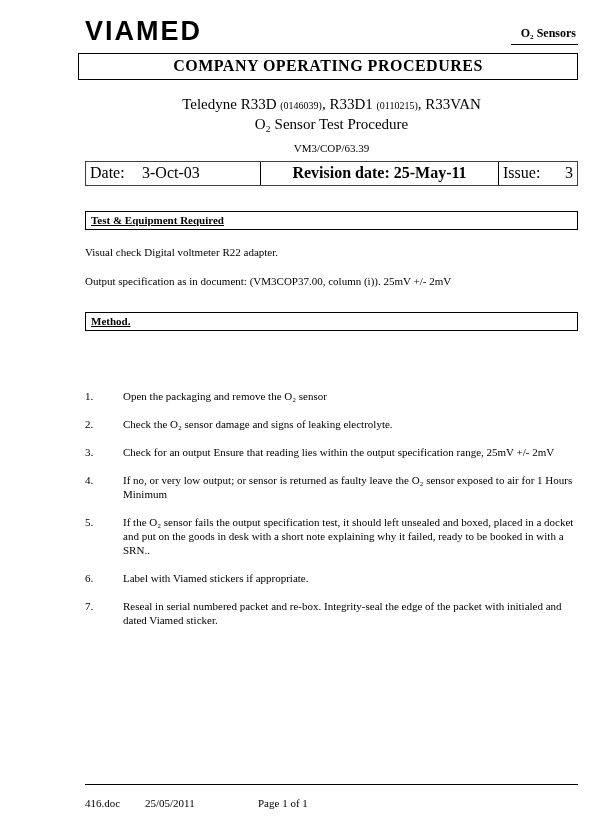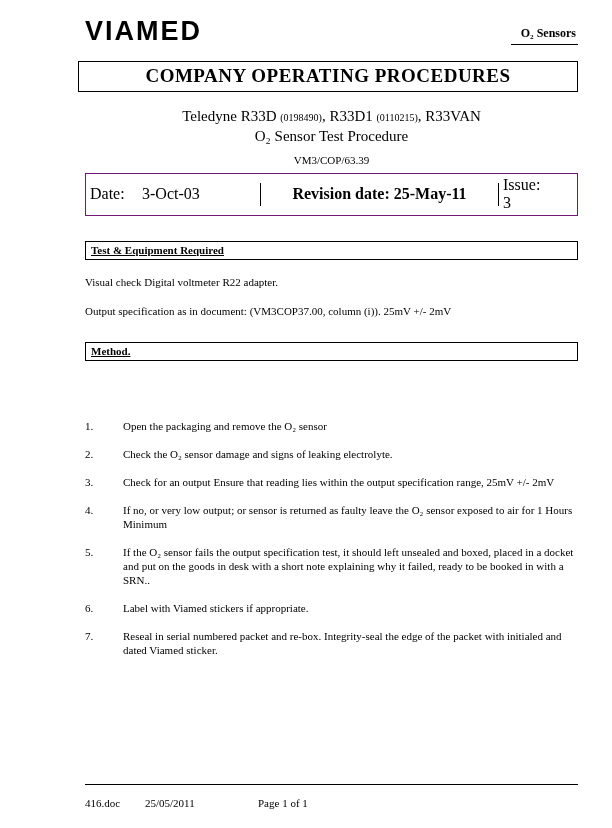--- a/index.html
+++ b/index.html
@@ -38,25 +38,25 @@
   .product-label {
     font-weight: bold;
     font-size: 12px;
     padding: 0 2px 3px 10px;
     border-bottom: 1.5px solid #000;
   }
 
   
   .banner {
     border: 1px solid #000;
-    margin-top: 16px;
+    margin-top: 8px;
     margin-left: -7px;
     text-align: center;
     font-weight: bold;
-    font-size: 19px;
+    font-size: 16px;
     letter-spacing: 0.5px;
     padding: 3px 0 4px 0;
   }
 
   
   .title-block { text-align: center; margin-top: 15px; }
   .doc-title { font-size: 15px; line-height: 18px; }
   .doc-title .small { font-size: 10px; }
   .doc-subtitle { font-size: 15px; line-height: 18px; }
   .doc-ref { font-size: 11px; margin-top: 9px; }
@@ -79,21 +79,20 @@
   .meta-cell-revision {
     flex: 1;
     text-align: center;
     font-weight: bold;
     border-right: 1px solid #000;
   }
   .meta-cell-issue {
     width: 70px;
     display: flex;
     justify-content: space-between;
-    flex-direction: column;
   }
 
   
   .section-box {
     border: 1px solid #000;
     font-weight: bold;
     font-size: 11px;
     padding: 2px 5px 3px 5px;
     text-decoration: underline;
   }
@@ -134,21 +133,21 @@
 
     <div class="header">
       <div class="logo">VIAMED</div>
       <div class="product-label">O₂ Sensors</div>
     </div>
 
     <div class="banner">COMPANY OPERATING PROCEDURES</div>
 
     <div class="title-block">
       <div class="doc-title">
-        <span>Teledyne R33D </span><span class="small">(0198490)</span><span>, R33D1 </span><span class="small">(0110215)</span><span>, R33VAN</span>
+        <span>Teledyne R33D </span><span class="small">(0146039)</span><span>, R33D1 </span><span class="small">(0110215)</span><span>, R33VAN</span>
       </div>
       <div class="doc-subtitle">O₂ Sensor Test Procedure</div>
       <div class="doc-ref">VM3/COP/63.39</div>
     </div>
 
     <div class="meta-table">
       <div class="meta-cell meta-cell-date">
         <span class="meta-date-label">Date:</span>
         <span>3-Oct-03</span>
       </div>

